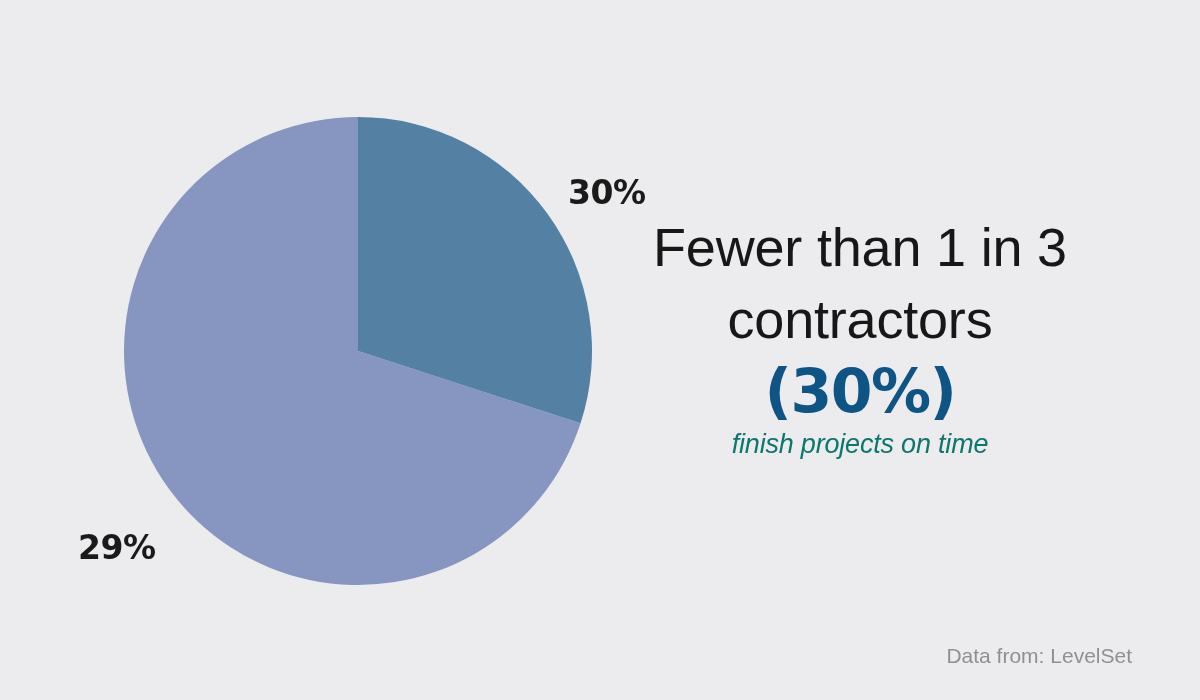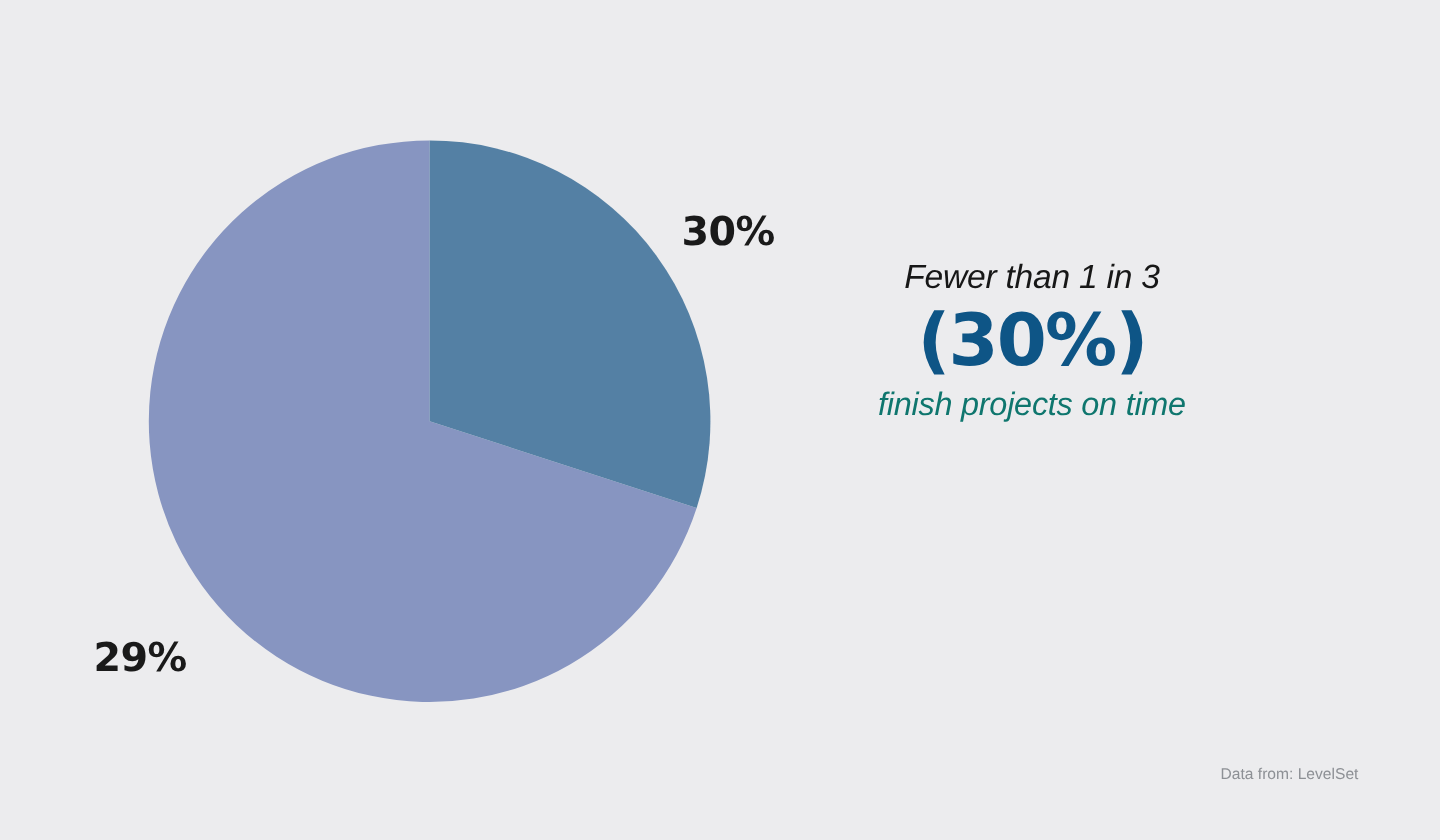--- a/index.html
+++ b/index.html
@@ -55,26 +55,25 @@
   
   #callout-block {
     position: absolute;
     left: 620px;
     top: 212px;
     width: 480px;
     text-align: center;
   }
   #callout-lead {
     font-family: "Liberation Sans", sans-serif;
-    font-size: 28px;
+    font-size: 54px;
     font-weight: 400;
     color: #171717;
     line-height: 1.33;
     letter-spacing: -0.2px;
-    font-style: italic;
   }
   #callout-lead .text-line {
     display: block;
   }
   #callout-stat {
     font-family: "DejaVu Sans", sans-serif;
     font-size: 60px;
     font-weight: bold;
     color: #0e5586;
     line-height: 1.12;
@@ -92,23 +91,23 @@
     font-style: italic;
   }
   #callout-tail .text-line {
     display: block;
   }
 
   
   #source-attribution {
     position: absolute;
     right: 68px;
-    bottom: 48px;
+    bottom: 32px;
     font-family: "Liberation Sans", sans-serif;
-    font-size: 13px;
+    font-size: 21px;
     font-weight: 400;
     color: #8d9095;
     white-space: nowrap;
   }
 </style>
 </head>
 <body>
 
 <div id="infographic">
 
@@ -121,20 +120,21 @@
     </svg>
 
     <div class="slice-label" id="slice-label-30">30%</div>
 
     <div class="slice-label" id="slice-label-70">29%</div>
   </div>
 
   <div id="callout-block">
     <div id="callout-lead">
       <span class="text-line">Fewer than 1 in 3</span>
+      <span class="text-line">contractors</span>
     </div>
 
     <div id="callout-stat">(30%)</div>
 
     <div id="callout-tail">
       <span class="text-line">finish projects on time</span>
     </div>
   </div>
 
   <div id="source-attribution">Data from: LevelSet</div>

